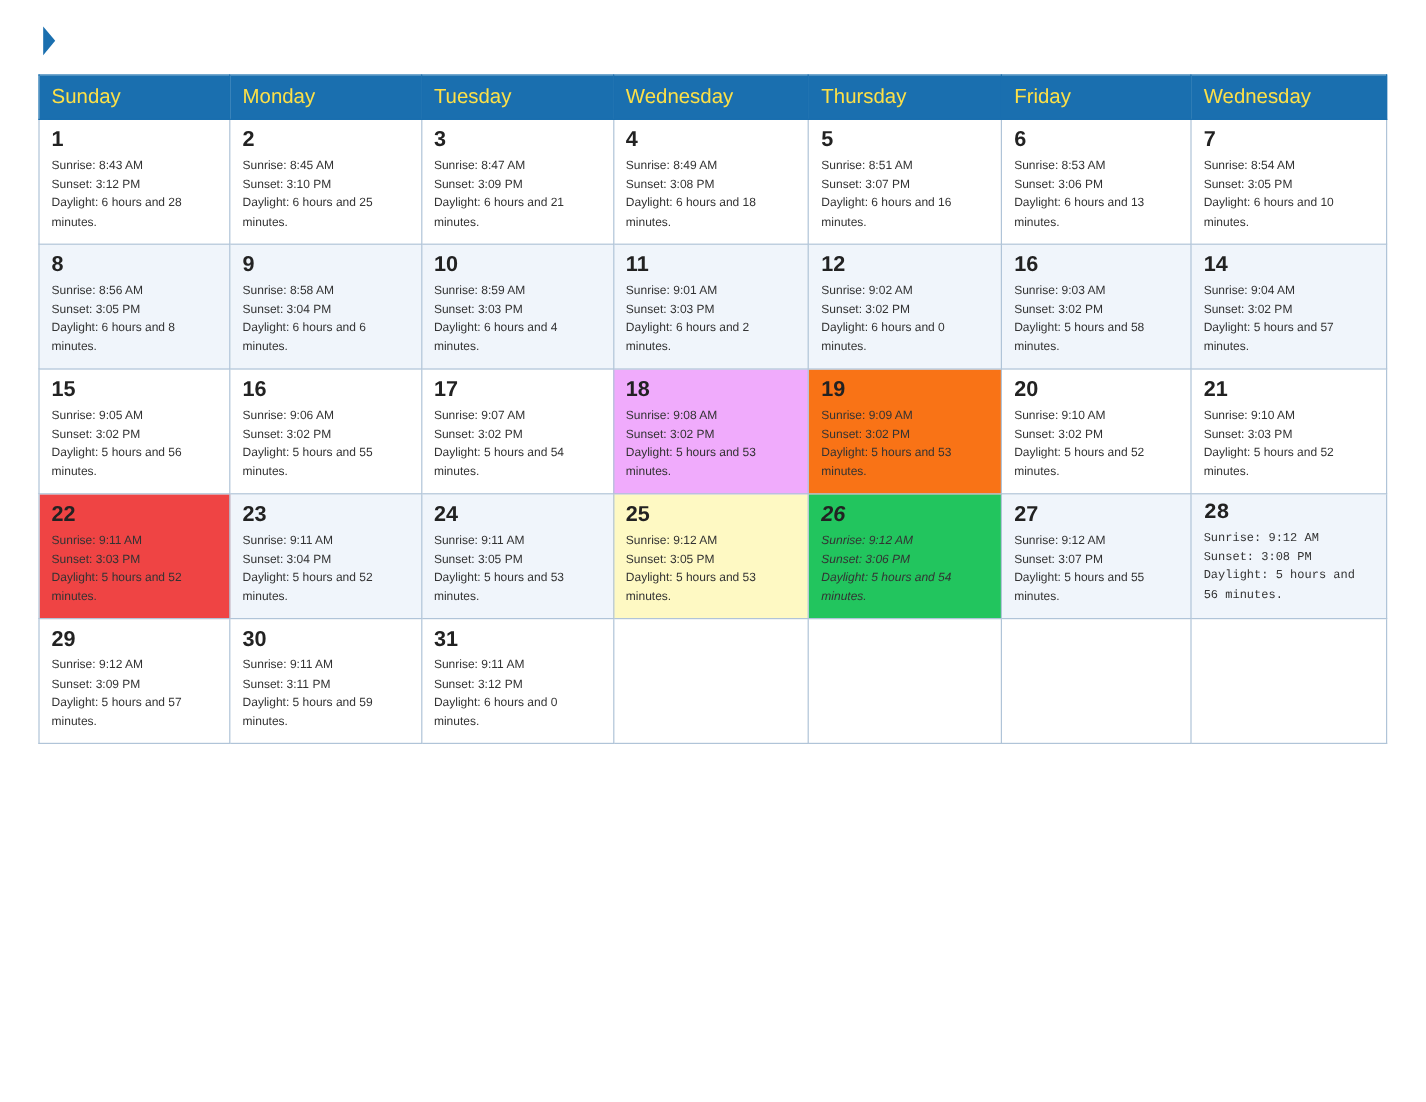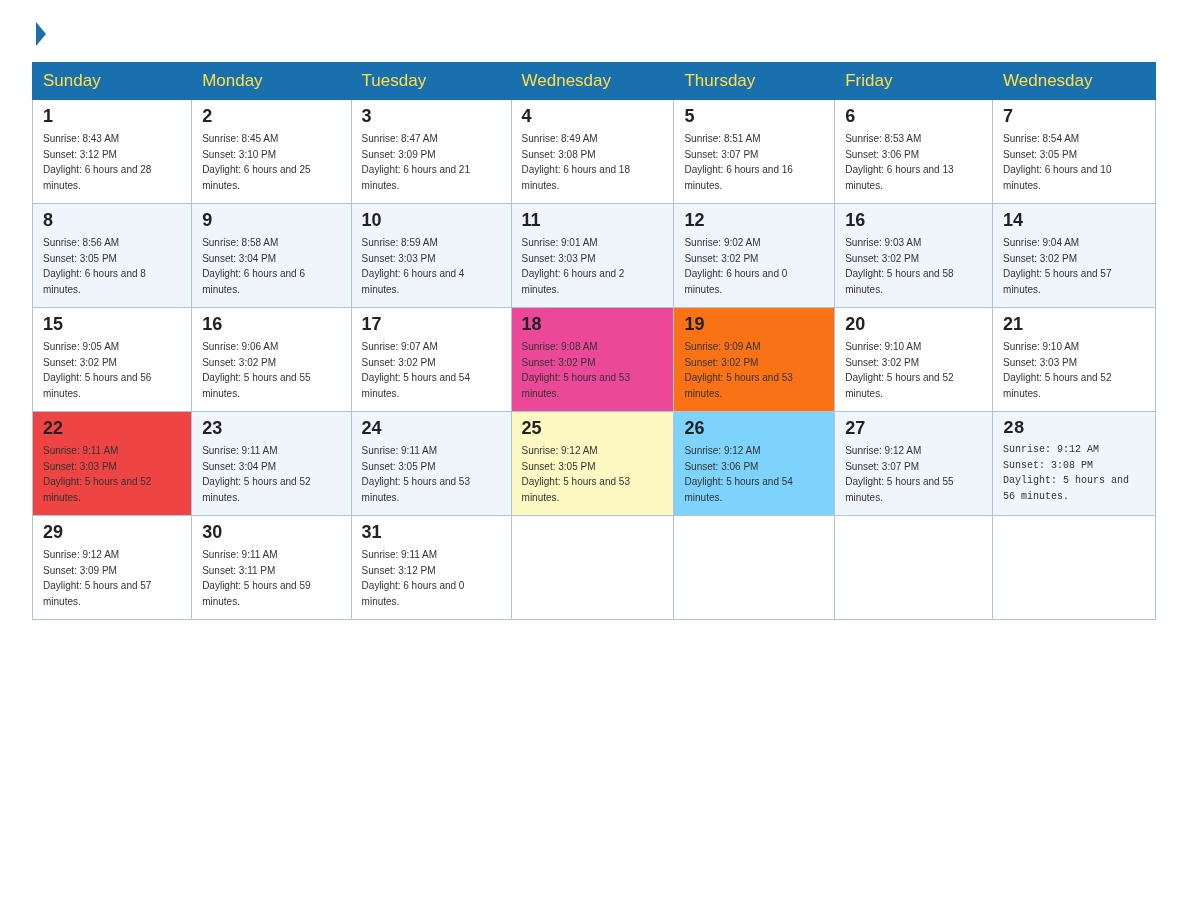--- a/index.html
+++ b/index.html
@@ -195,21 +195,21 @@
           <div class="day-info">Sunrise: 9:05 AM<br>Sunset: 3:02 PM<br>Daylight: 5 hours and 56 minutes.</div>
         </td>
         <td style="background: rgb(255, 255, 255);">
           <div class="day-number">16</div>
           <div class="day-info">Sunrise: 9:06 AM<br>Sunset: 3:02 PM<br>Daylight: 5 hours and 55 minutes.</div>
         </td>
         <td style="background: rgb(255, 255, 255);">
           <div class="day-number">17</div>
           <div class="day-info">Sunrise: 9:07 AM<br>Sunset: 3:02 PM<br>Daylight: 5 hours and 54 minutes.</div>
         </td>
-        <td style="background: #ec4899; margin-left: 28px;">
+        <td style="background: #f0abfc; margin-left: 28px;">
           <div class="day-number">18</div>
           <div class="day-info">Sunrise: 9:08 AM<br>Sunset: 3:02 PM<br>Daylight: 5 hours and 53 minutes.</div>
         </td>
         <td style="background: #f97316;">
           <div class="day-number">19</div>
           <div class="day-info">Sunrise: 9:09 AM<br>Sunset: 3:02 PM<br>Daylight: 5 hours and 53 minutes.</div>
         </td>
         <td style="background: rgb(255, 255, 255);">
           <div class="day-number">20</div>
           <div class="day-info">Sunrise: 9:10 AM<br>Sunset: 3:02 PM<br>Daylight: 5 hours and 52 minutes.</div>
@@ -229,21 +229,21 @@
           <div class="day-info">Sunrise: 9:11 AM<br>Sunset: 3:04 PM<br>Daylight: 5 hours and 52 minutes.</div>
         </td>
         <td style="background: rgb(240, 245, 251);">
           <div class="day-number">24</div>
           <div class="day-info">Sunrise: 9:11 AM<br>Sunset: 3:05 PM<br>Daylight: 5 hours and 53 minutes.</div>
         </td>
         <td style="background: #fef9c3;">
           <div class="day-number">25</div>
           <div class="day-info">Sunrise: 9:12 AM<br>Sunset: 3:05 PM<br>Daylight: 5 hours and 53 minutes.</div>
         </td>
-        <td style="background: #7dd3fc;">
+        <td style="background: #22c55e; font-style: italic;">
           <div class="day-number">26</div>
           <div class="day-info">Sunrise: 9:12 AM<br>Sunset: 3:06 PM<br>Daylight: 5 hours and 54 minutes.</div>
         </td>
         <td style="background: rgb(240, 245, 251);">
           <div class="day-number">27</div>
           <div class="day-info">Sunrise: 9:12 AM<br>Sunset: 3:07 PM<br>Daylight: 5 hours and 55 minutes.</div>
         </td>
         <td style="background: rgb(240, 245, 251); font-family: Liberation Mono, monospace;">
           <div class="day-number">28</div>
           <div class="day-info">Sunrise: 9:12 AM<br>Sunset: 3:08 PM<br>Daylight: 5 hours and 56 minutes.</div>

